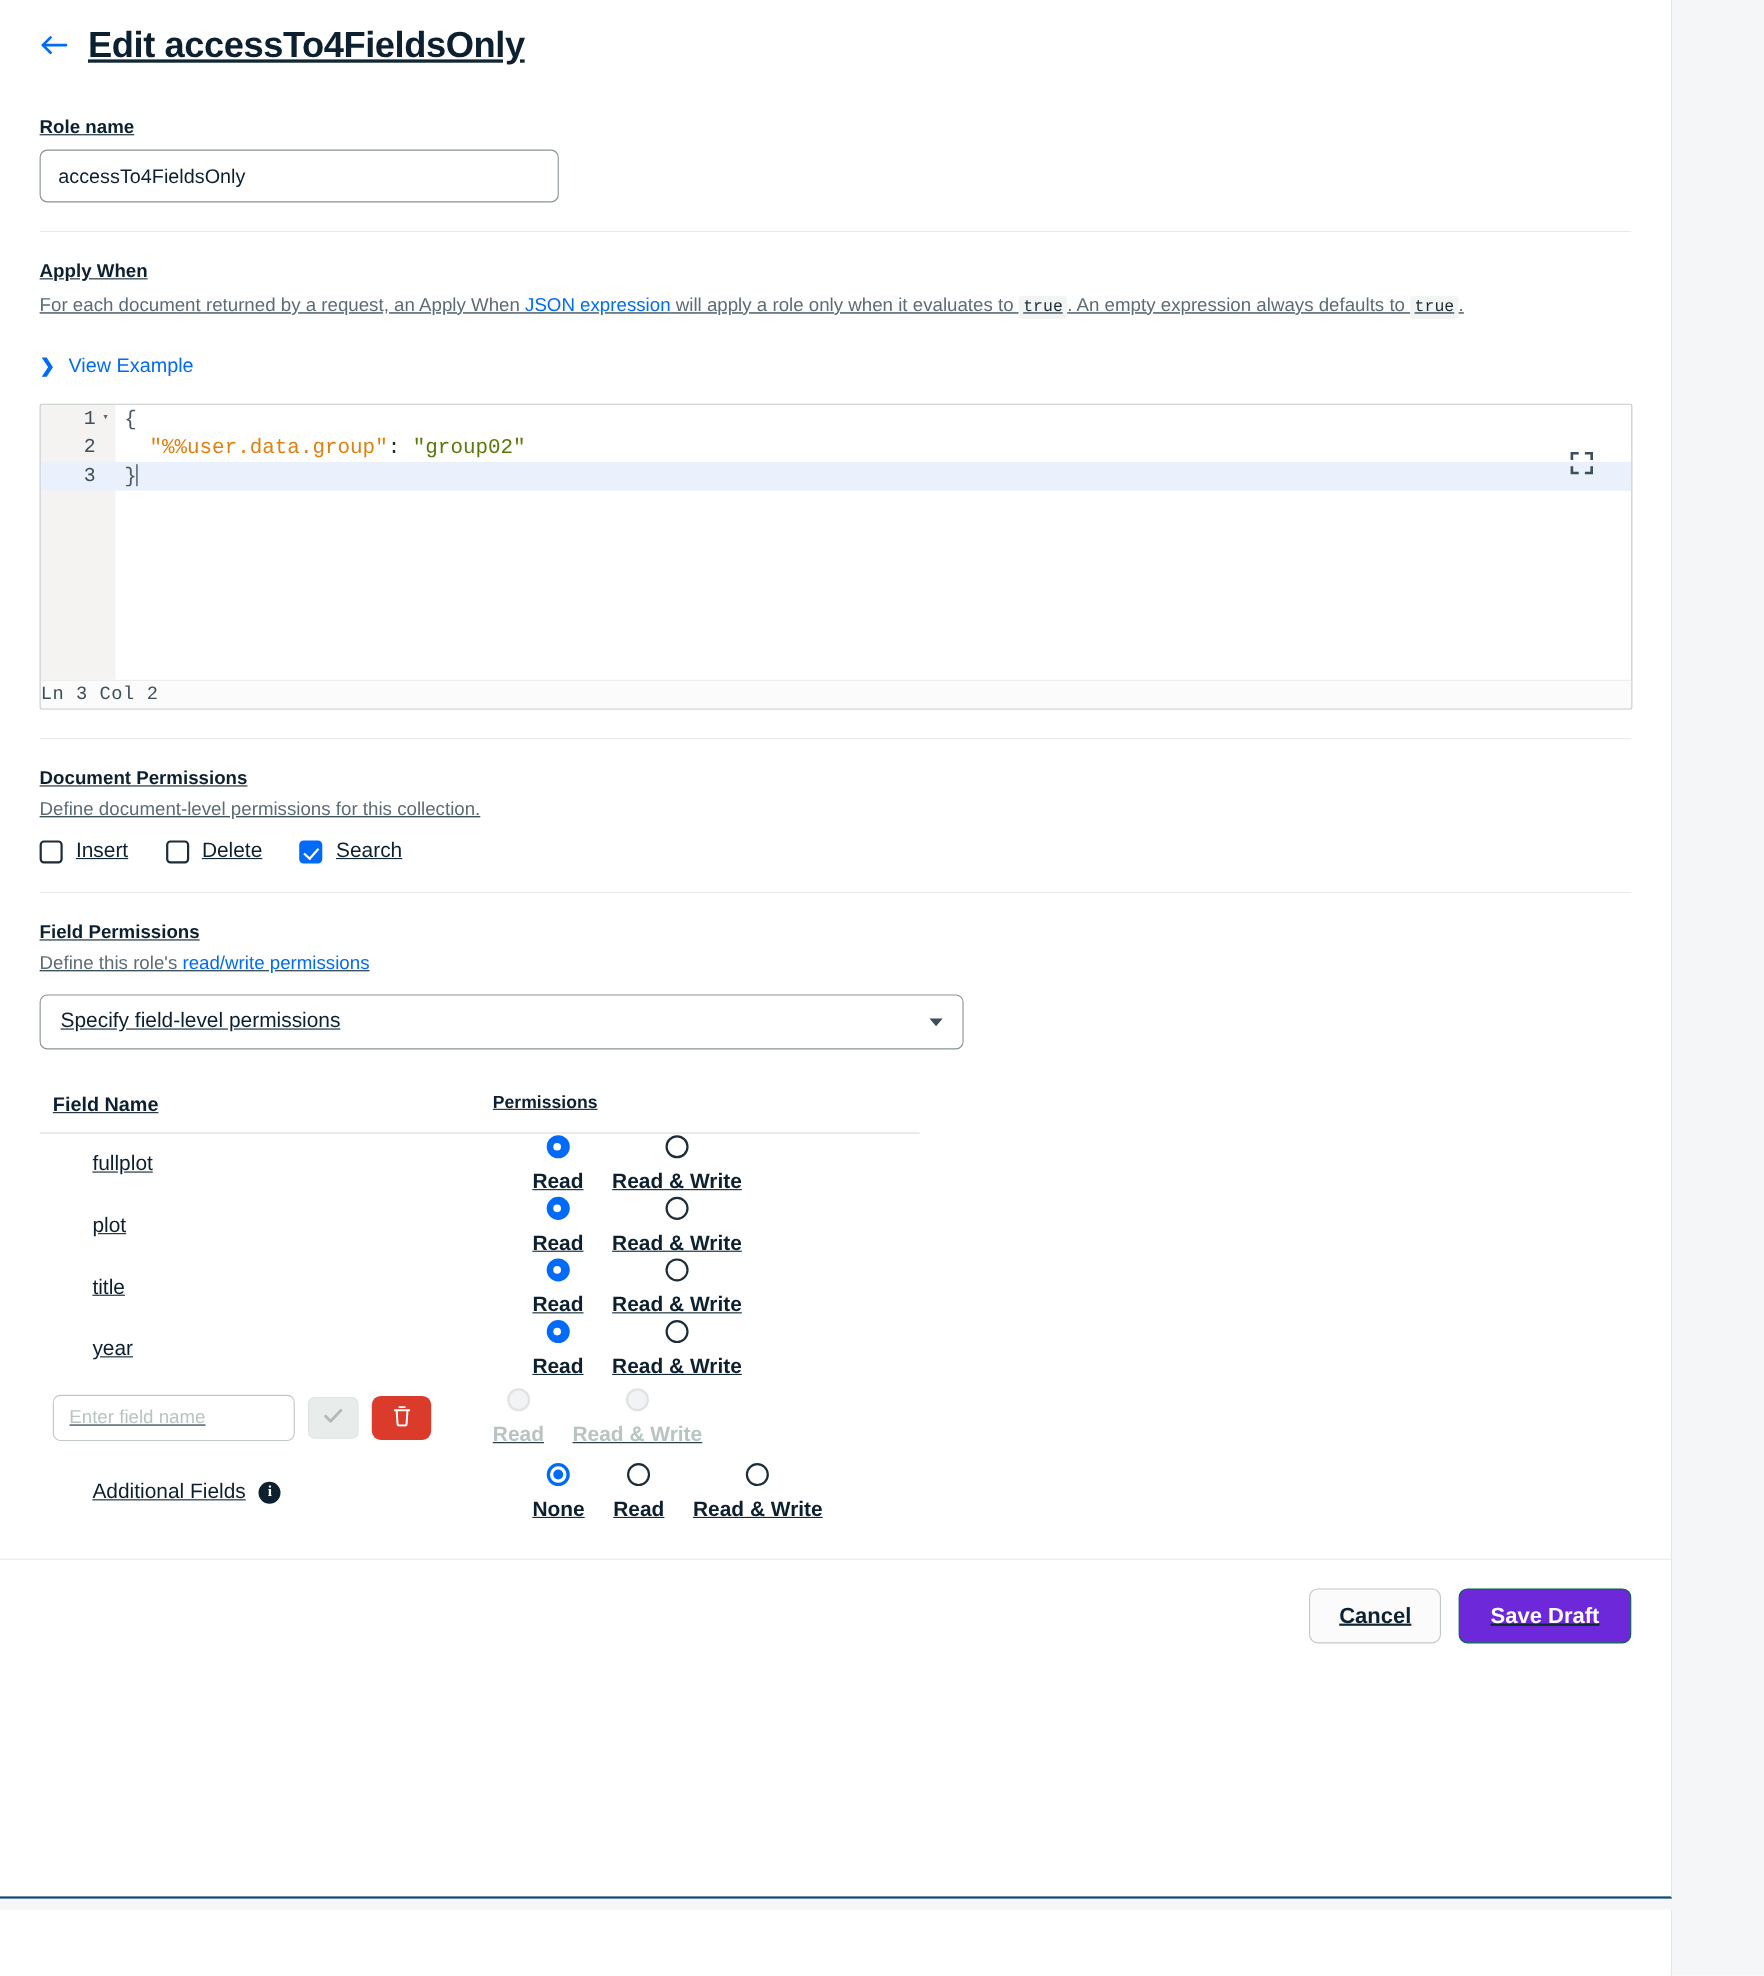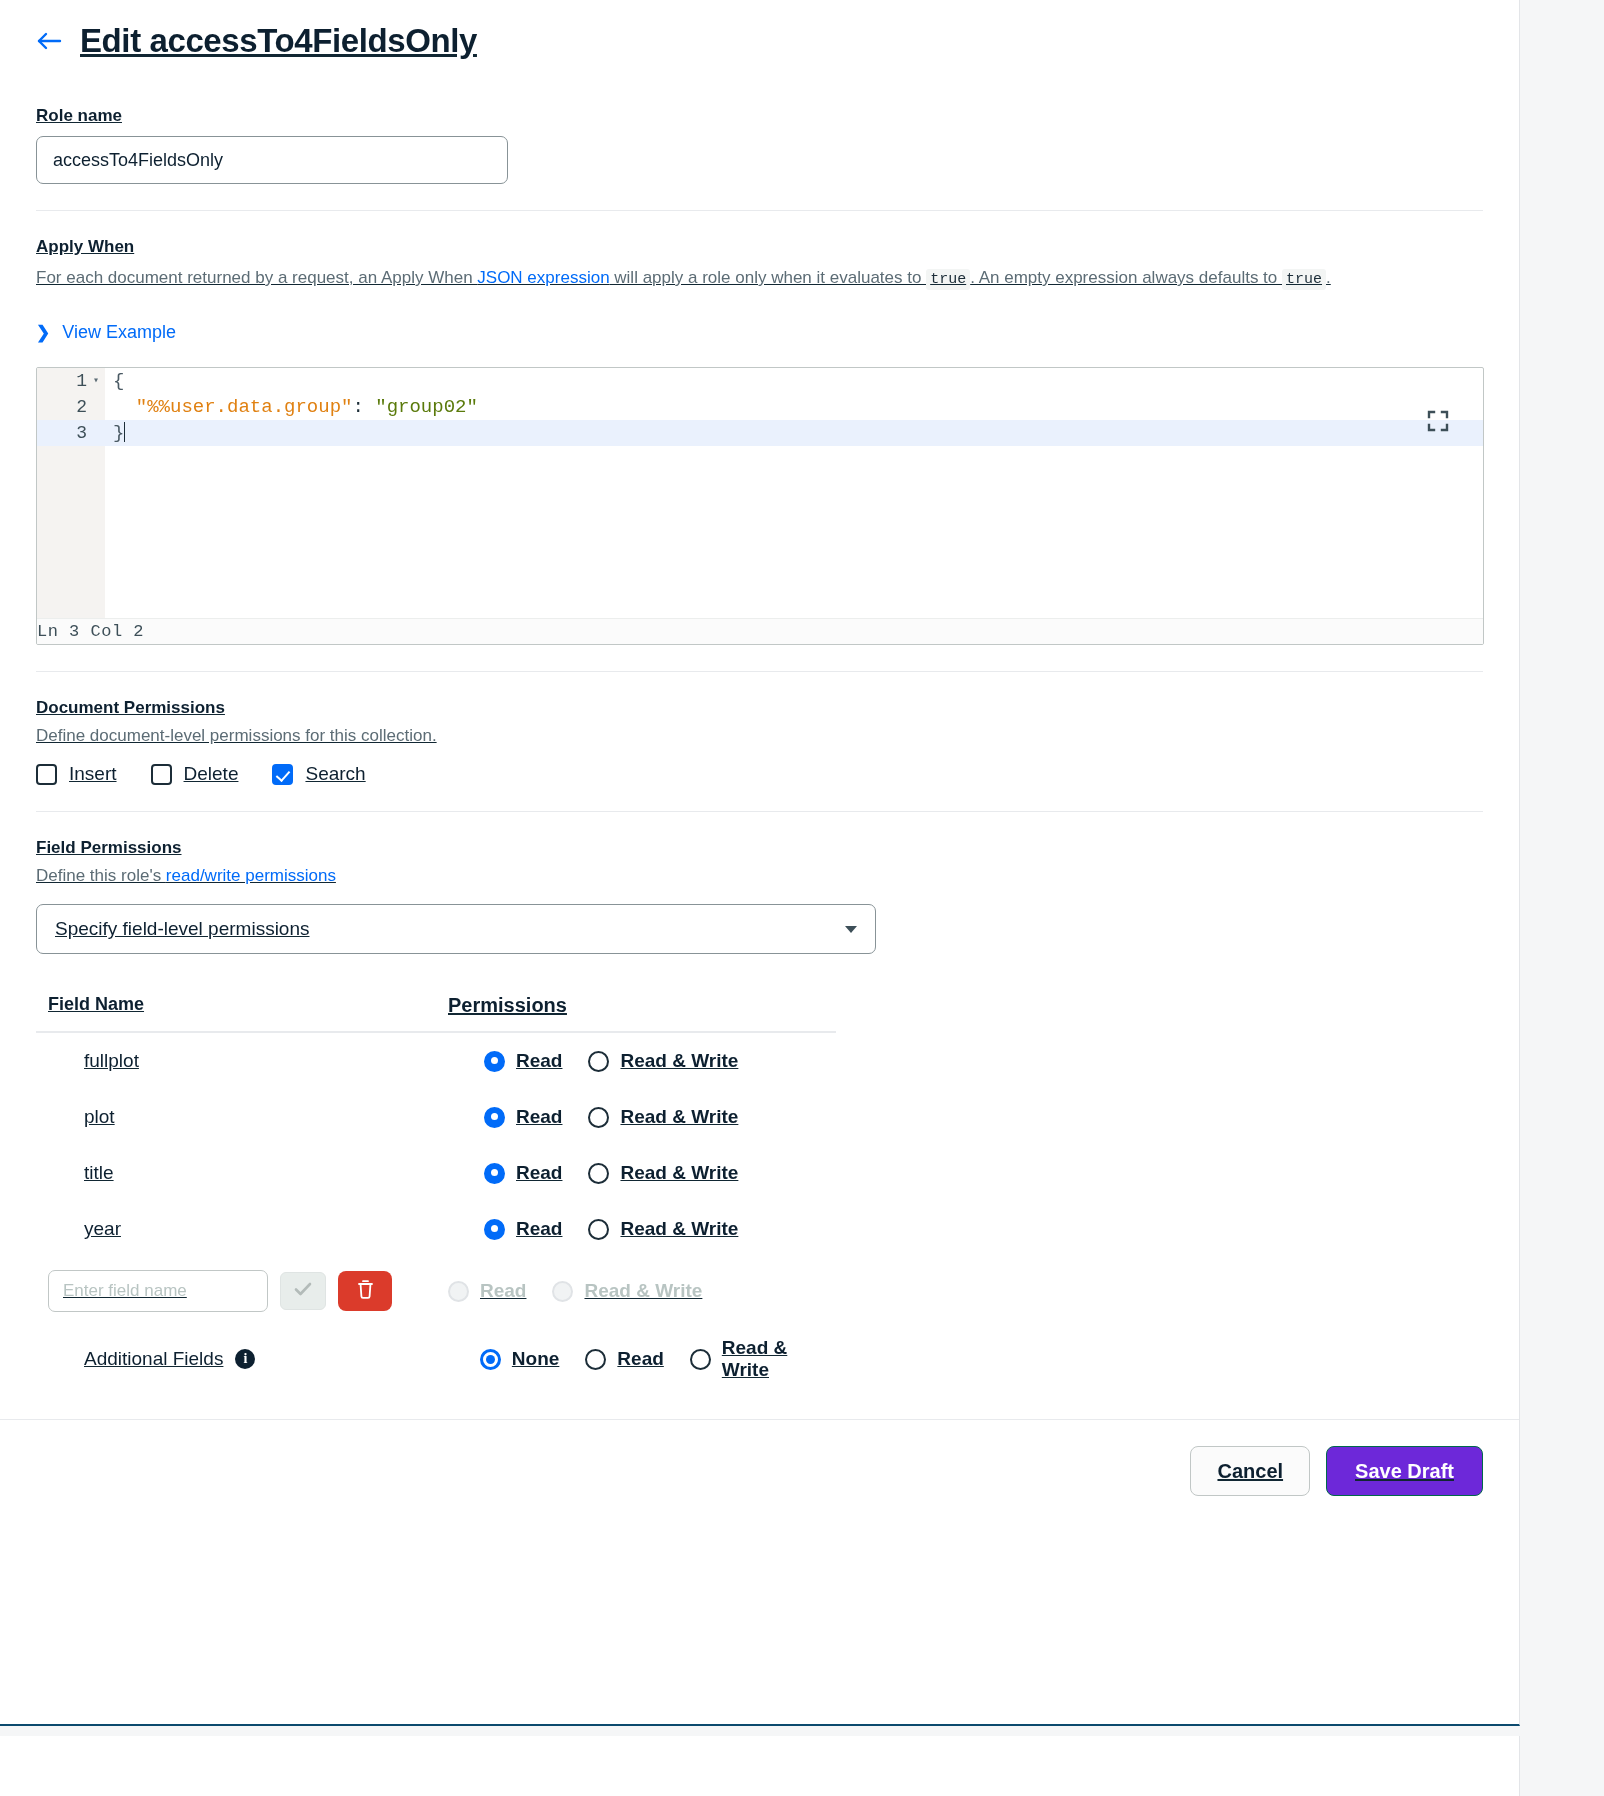--- a/index.html
+++ b/index.html
@@ -260,38 +260,38 @@
   .perm-table {
     margin-top: 40px;
     width: 800px;
   }
   .perm-head {
     display: flex;
     padding: 0 0 14px 12px;
     border-bottom: 2px solid #e8eaed;
   }
   .perm-head .col-name { width: 400px; font-size: 18px; font-weight: 700; color:#0d2030; }
-  .perm-head .col-perm { font-size: 20px; font-weight: 700; color:#0d2030; }
+  .perm-head .col-perm { font-size: 16px; font-weight: 700; color:#0d2030; }
   .perm-row {
     display: flex;
     align-items: center;
     min-height: 56px;
     padding-left: 12px;
   }
   .perm-row .col-name {
     width: 400px;
     font-size: 19px;
     color: #0d2030;
     display: flex;
     align-items: center;
     gap: 12px;
     margin-left: 36px;
   }
   .radio-group { display: flex; align-items: center; gap: 26px; }
-  .radio-item { display: flex; align-items: center; gap: 11px; cursor: pointer; }
+  .radio-item { display: flex; align-items: center; gap: 11px; cursor: pointer; flex-direction: column; }
   .radio {
     width: 21px; height: 21px;
     border-radius: 50%;
     border: 2.5px solid #1c2d38;
     background: #fff;
     flex: 0 0 21px;
     position: relative;
   }
   .radio.selected {
     border-color: #016bf8;

